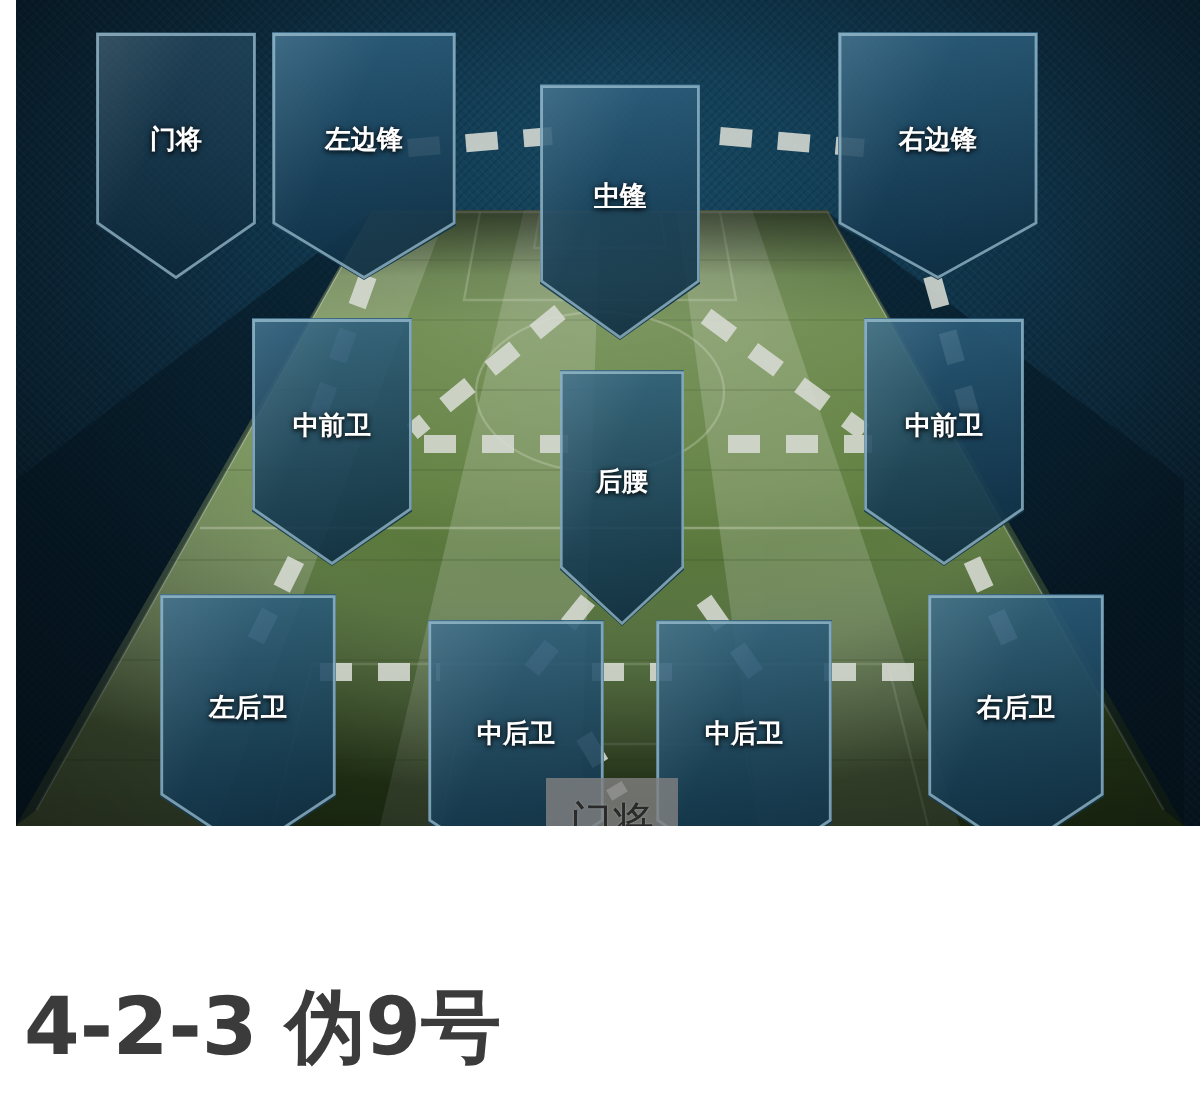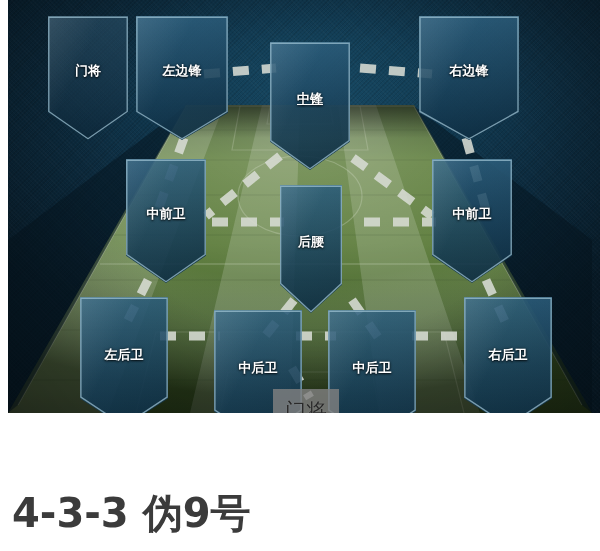--- a/index.html
+++ b/index.html
@@ -321,13 +321,13 @@
         <span class="label">右后卫</span>
       </div>
     </div>
 
   <div id="gk-tag" style="left: 265px; top: 389px; width: 66px; height: 43px;">
     <span>门将</span>
   </div>
 
 </div>
 
-<div id="caption">4-3-3 伪9号</div>
+<div id="caption">4-2-3 伪9号</div>
 
 </body></html>

